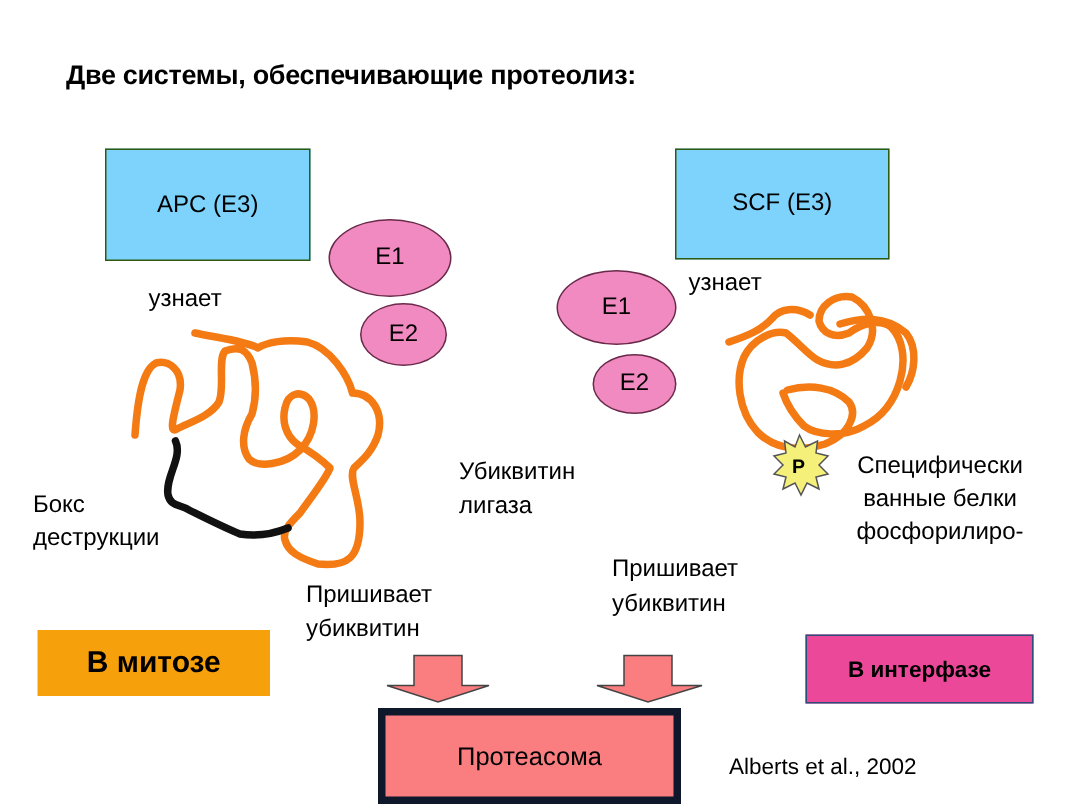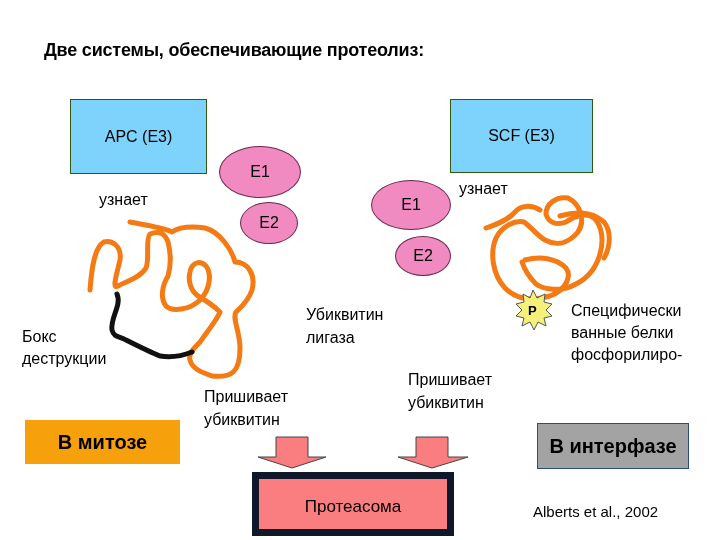--- a/index.html
+++ b/index.html
@@ -6,22 +6,22 @@
     body { width:720px; height:540px; background:#ffffff; position:relative; overflow:hidden;
            font-family:"Liberation Sans", "DejaVu Sans", sans-serif; color:#000; }
     .abs { position:absolute; }
     .title { left:44px; top:40px; font-size:18px; font-weight:bold; white-space:nowrap; letter-spacing:-0.2px; }
     .box { position:absolute; display:flex; align-items:center; justify-content:center; box-sizing:border-box; }
     .green { background:#7dd3fc; border:1px solid #2f5a10; font-size:16px; }
     .ellipse { position:absolute; border-radius:50%; background:#f08ac0; border:1px solid #6a2a4a;
                display:flex; align-items:center; justify-content:center; font-size:16px; box-sizing:border-box; }
     .lbl { position:absolute; font-size:16px; line-height:21px; white-space:nowrap; }
     .orange { background:#f6a10c; font-weight:bold; font-size:20px; }
-    .blue { background:#a3a3a3; border:1px solid #2c4d7a; font-weight:bold; font-size:20px; }
-    .pink { background:#fa7d80; border:7px solid #0f172a; font-size:17px; }
+    .blue { background:#ec4899; border:1px solid #2c4d7a; font-weight:bold; font-size:15px; }
+    .pink { background:#fa7d80; border:5px solid #0f172a; font-size:17px; }
     svg { position:absolute; left:0; top:0; }
   </style>
 </head>
 <body>
 
 <div class="abs title">Две системы, обеспечивающие протеолиз:</div>
 
 <div class="box green" style="left:70px;top:99px;width:137px;height:75px;">
   <span>APC (E3)</span>
 </div>
@@ -64,21 +64,21 @@
 <div class="lbl" style="left:306px;top:303px;line-height:23px;">
   <div>Убиквитин</div>
   <div>лигаза</div>
 </div>
 
 <svg width="720" height="540">
   <polygon points="533,290 537,298 545,294 544,302 552,304 546,310 552,316 544,318 546,326 538,322 534,330 530,322 522,326 524,318 516,316 522,310 516,304 524,302 523,294 530,298" fill="#f5f07a" stroke="#555" stroke-width="1"></polygon>
 </svg>
 <div class="lbl" style="left:528px;top:300px;font-weight:bold;font-size:13px;">P</div>
 
-<div class="lbl" style="left:571px;top:300px;line-height:22px;">
+<div class="lbl" style="left:571px;top:300px;line-height:22px;text-align:center;">
   <div>Специфически</div>
   <div>ванные белки</div>
   <div>фосфорилиро-</div>
 </div>
 
 <div class="lbl" style="left:204px;top:385px;line-height:23px;">
   <div>Пришивает</div>
   <div>убиквитин</div>
 </div>
 <div class="lbl" style="left:408px;top:368px;line-height:23px;">
@@ -95,13 +95,13 @@
 
 <svg width="720" height="540">
   <polygon points="276,437 308,437 308,457 326,457 292,468 258,457 276,457" fill="#fa7d80" stroke="#444" stroke-width="1"></polygon>
   <polygon points="416,437 448,437 448,457 468,457 432,468 398,457 416,457" fill="#fa7d80" stroke="#444" stroke-width="1"></polygon>
 </svg>
 
 <div class="box pink" style="left:252px;top:472px;width:202px;height:64px;align-items:flex-start;padding-top:18px;">
   <span>Протеасома</span>
 </div>
 
-<div class="lbl" style="left:486px;top:501px;font-size:15px;margin-left:47px;">Alberts et al., 2002</div>
+<div class="lbl" style="left:486px;top:501px;font-size:15px;">Alberts et al., 2002</div>
 
 </body></html>

